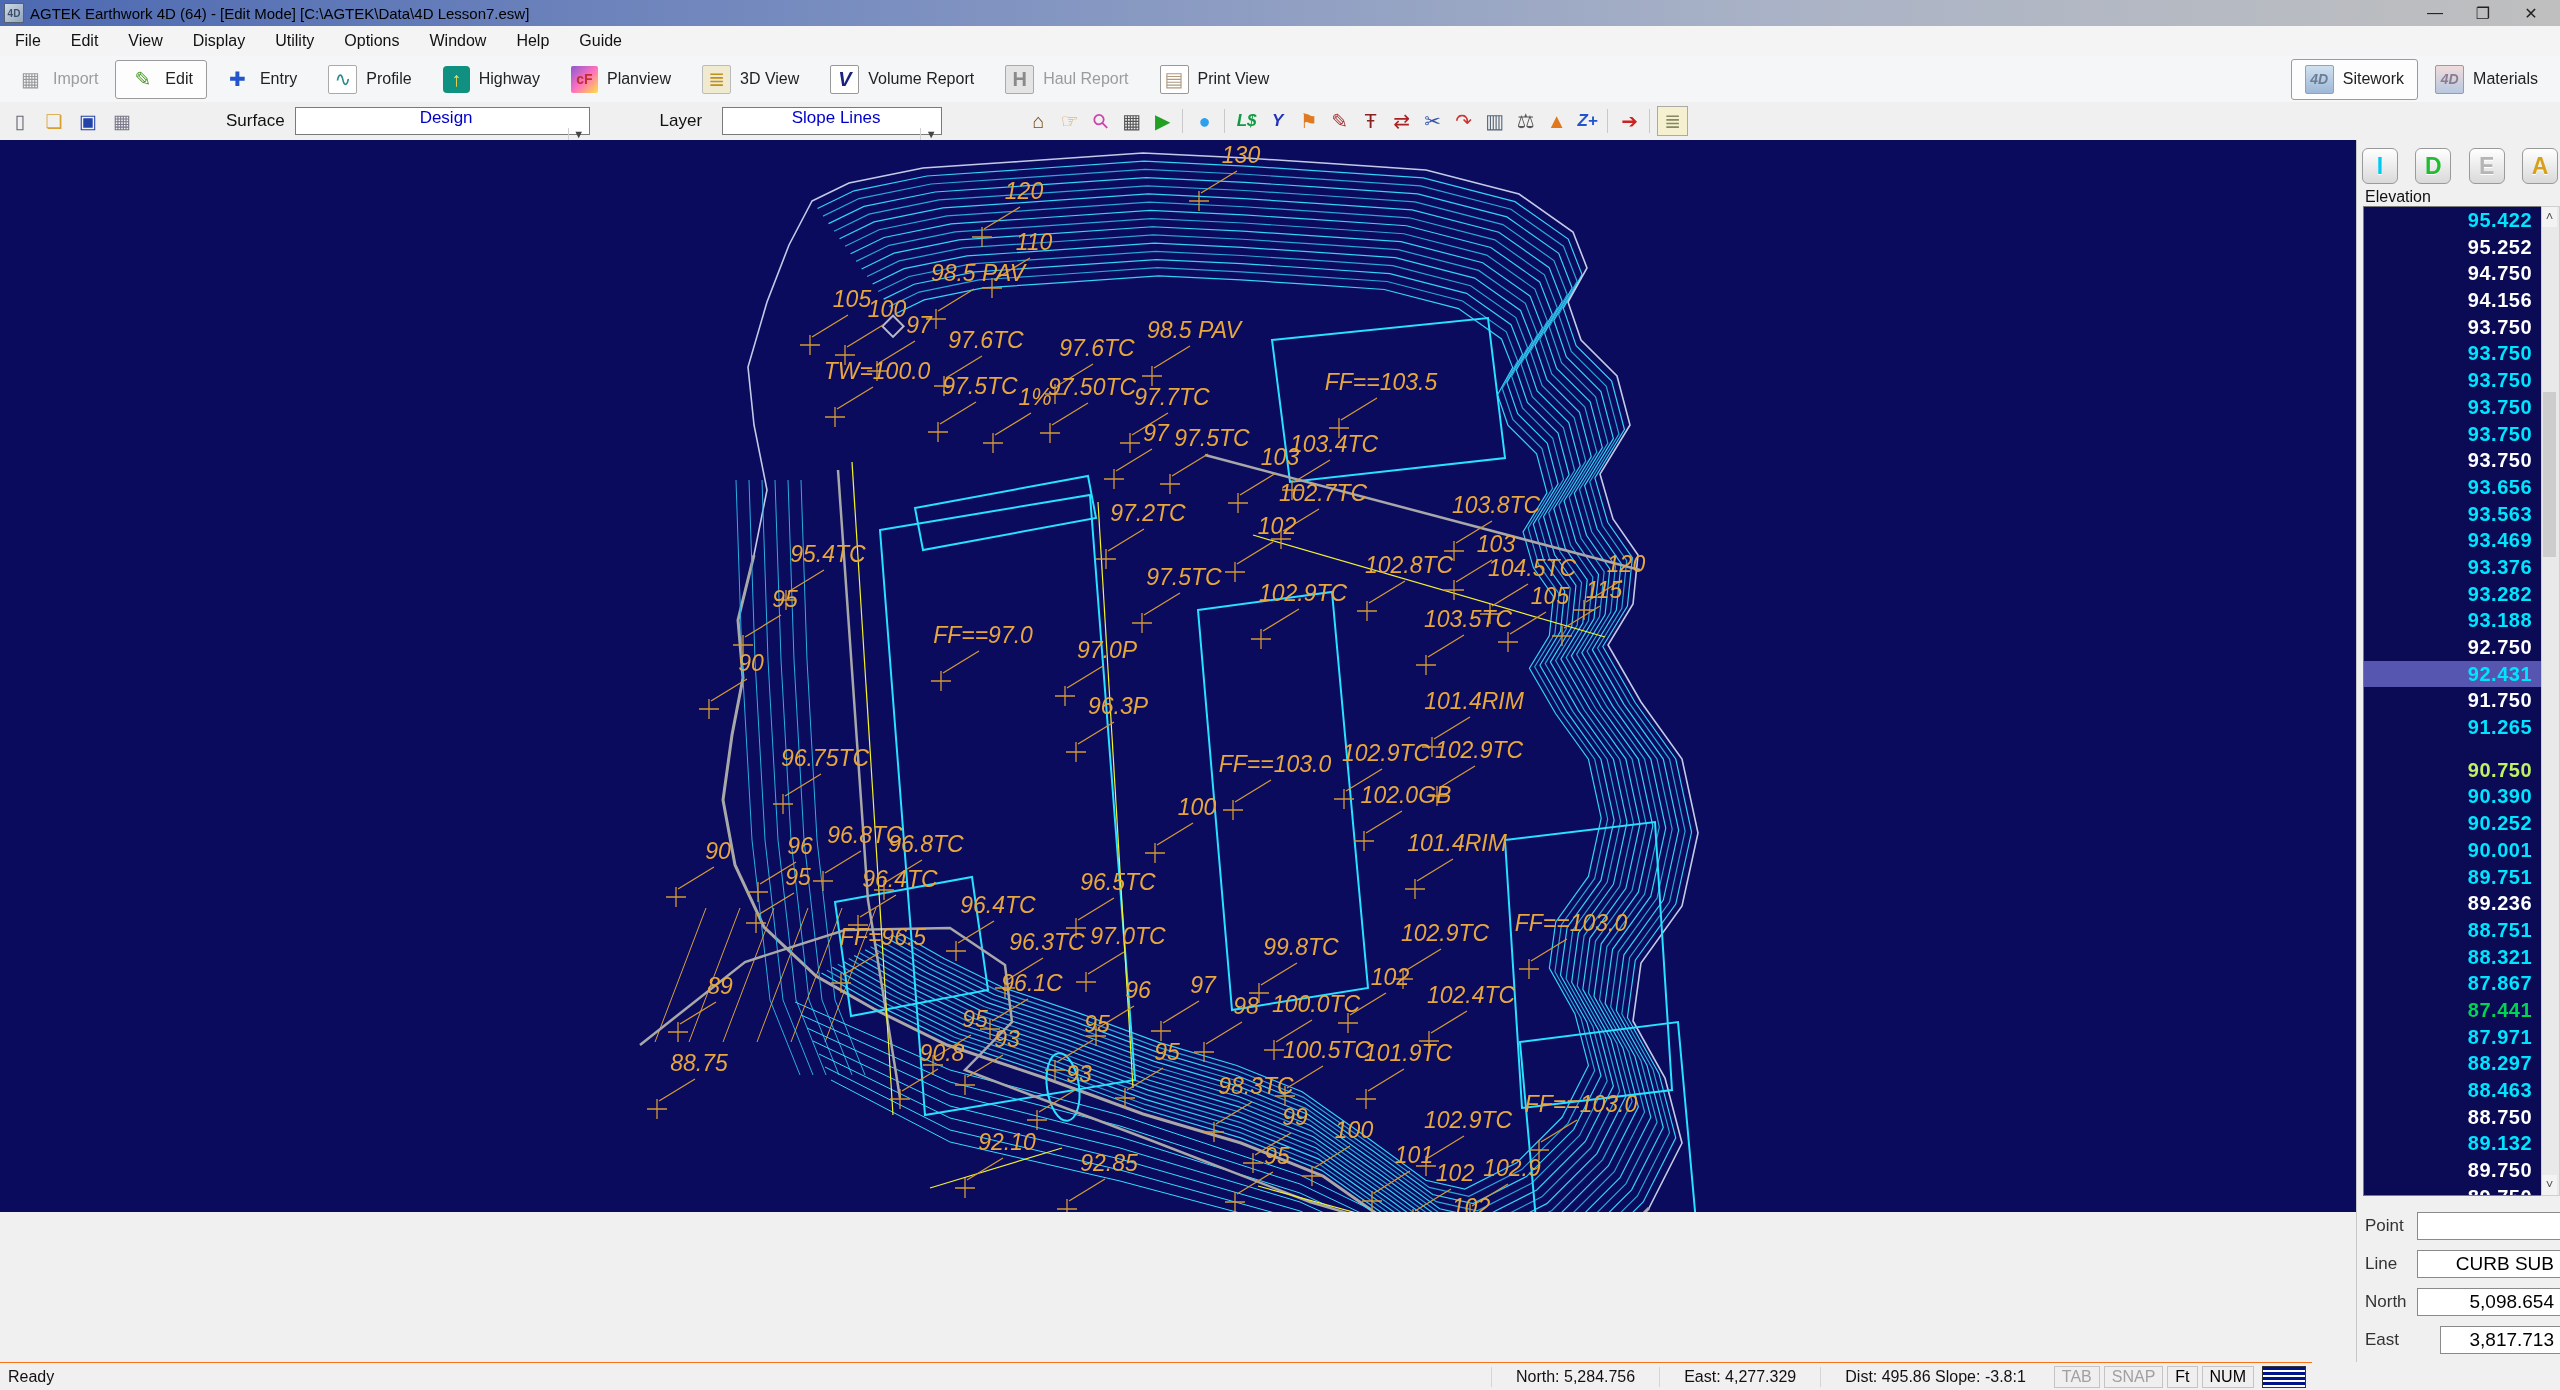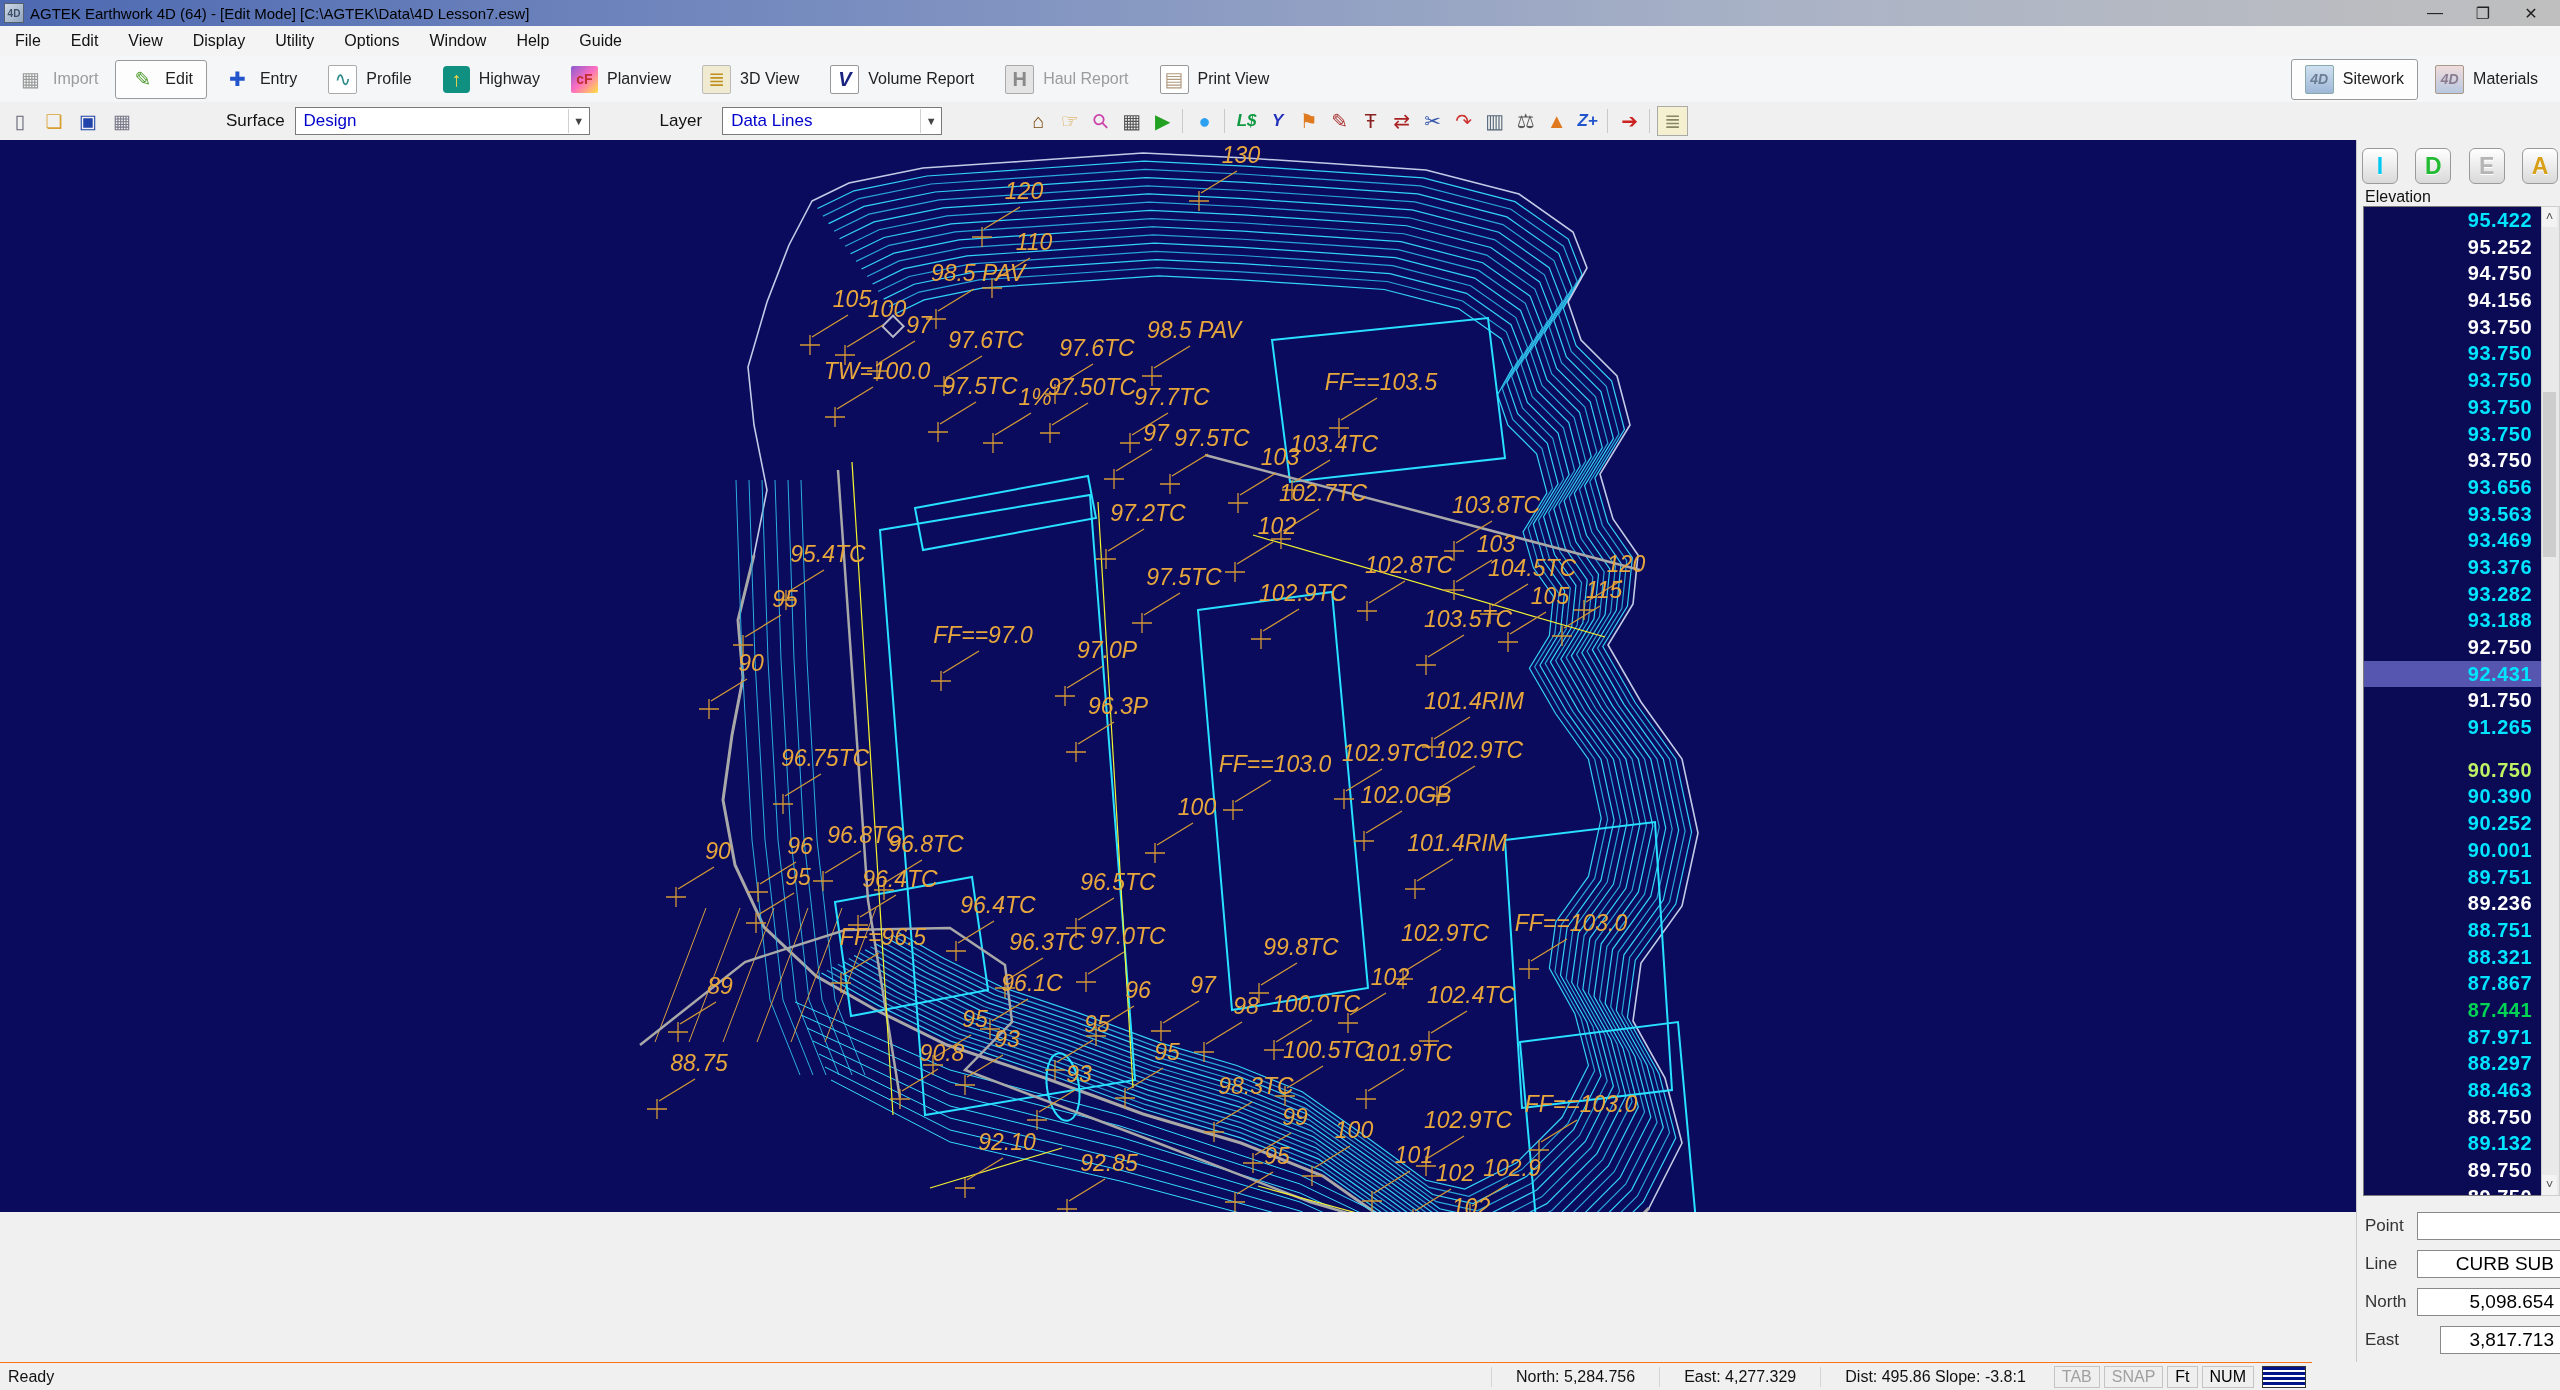--- a/index.html
+++ b/index.html
@@ -27,21 +27,21 @@
   .tbtn.disabled{color:#9c9c9c;}
   .tbtn .ticon{width:27px;height:27px;display:flex;align-items:center;justify-content:center;
     font-size:20px;border-radius:2px;}
   .tb-right{margin-left:auto;display:flex;padding-right:8px;}
   
   .toolbar2{position:absolute;left:0;top:102px;width:2560px;height:38px;background:#f0f0f0;
     border-bottom:1px solid #00007a;display:flex;align-items:center;font-size:17px;color:#111;}
   .fi{width:28px;height:26px;display:flex;align-items:center;justify-content:center;font-size:19px;margin-left:6px;}
   .lbl{margin:0 10px 0 70px;}
   .combo{height:26px;background:#fff;border:1px solid #7a7a7a;display:flex;align-items:center;
-    color:#0000cc;font-size:17px;padding-left:8px;position:relative;}
+    color:#0000cc;font-size:17px;padding-left:8px;position:relative;flex-direction:column;}
   .combo .arr{margin-left:auto;width:20px;height:24px;display:flex;align-items:center;justify-content:center;
     color:#444;font-size:11px;border-left:1px solid #d0d0d0;}
   .combo.surface{width:285px;}
   .combo.layer{width:210px;margin-left:10px;}
   .ti{width:29px;height:28px;display:flex;align-items:center;justify-content:center;font-size:20px;margin-left:2px;}
   .tsep{width:1px;height:24px;background:#c9c9c9;margin:0 5px;}
   
   .canvas{position:absolute;left:0;top:140px;width:2356px;height:1072px;background:#0b0b5e;overflow:hidden;}
   
   .sidepanel{position:absolute;left:2356px;top:140px;width:204px;height:1222px;background:#f0f0f0;
@@ -166,21 +166,21 @@
         <span class="fi" style="color: rgb(34, 68, 170);">▣</span>
         <span class="fi" style="color: rgb(119, 119, 136);">▦</span>
       </div>
     <span class="lbl" style="margin-left:90px;">Surface</span>
     <div class="combo surface">
       <span>Design</span>
       <span class="arr">▼</span>
     </div>
     <span class="lbl">Layer</span>
     <div class="combo layer">
-      <span>Data Lines</span>
+      <span>Slope Lines</span>
       <span class="arr">▼</span>
     </div>
     <div id="tool-icons" style="display:flex;align-items:center;margin-left:80px;">
         <span class="ti" style="color: rgb(122, 74, 16);">⌂</span>
         <span class="ti" style="color: rgb(216, 160, 64);">☞</span>
         <span class="ti" style="color: rgb(204, 68, 170); transform: rotate(-45deg);">⚲</span>
         <span class="ti" style="color: rgb(85, 85, 85);">▦</span>
         <span class="ti" style="color: rgb(34, 160, 34);">▶</span>
         <span class="tsep"></span>
         <span class="ti" style="color: rgb(43, 159, 240);">●</span>

